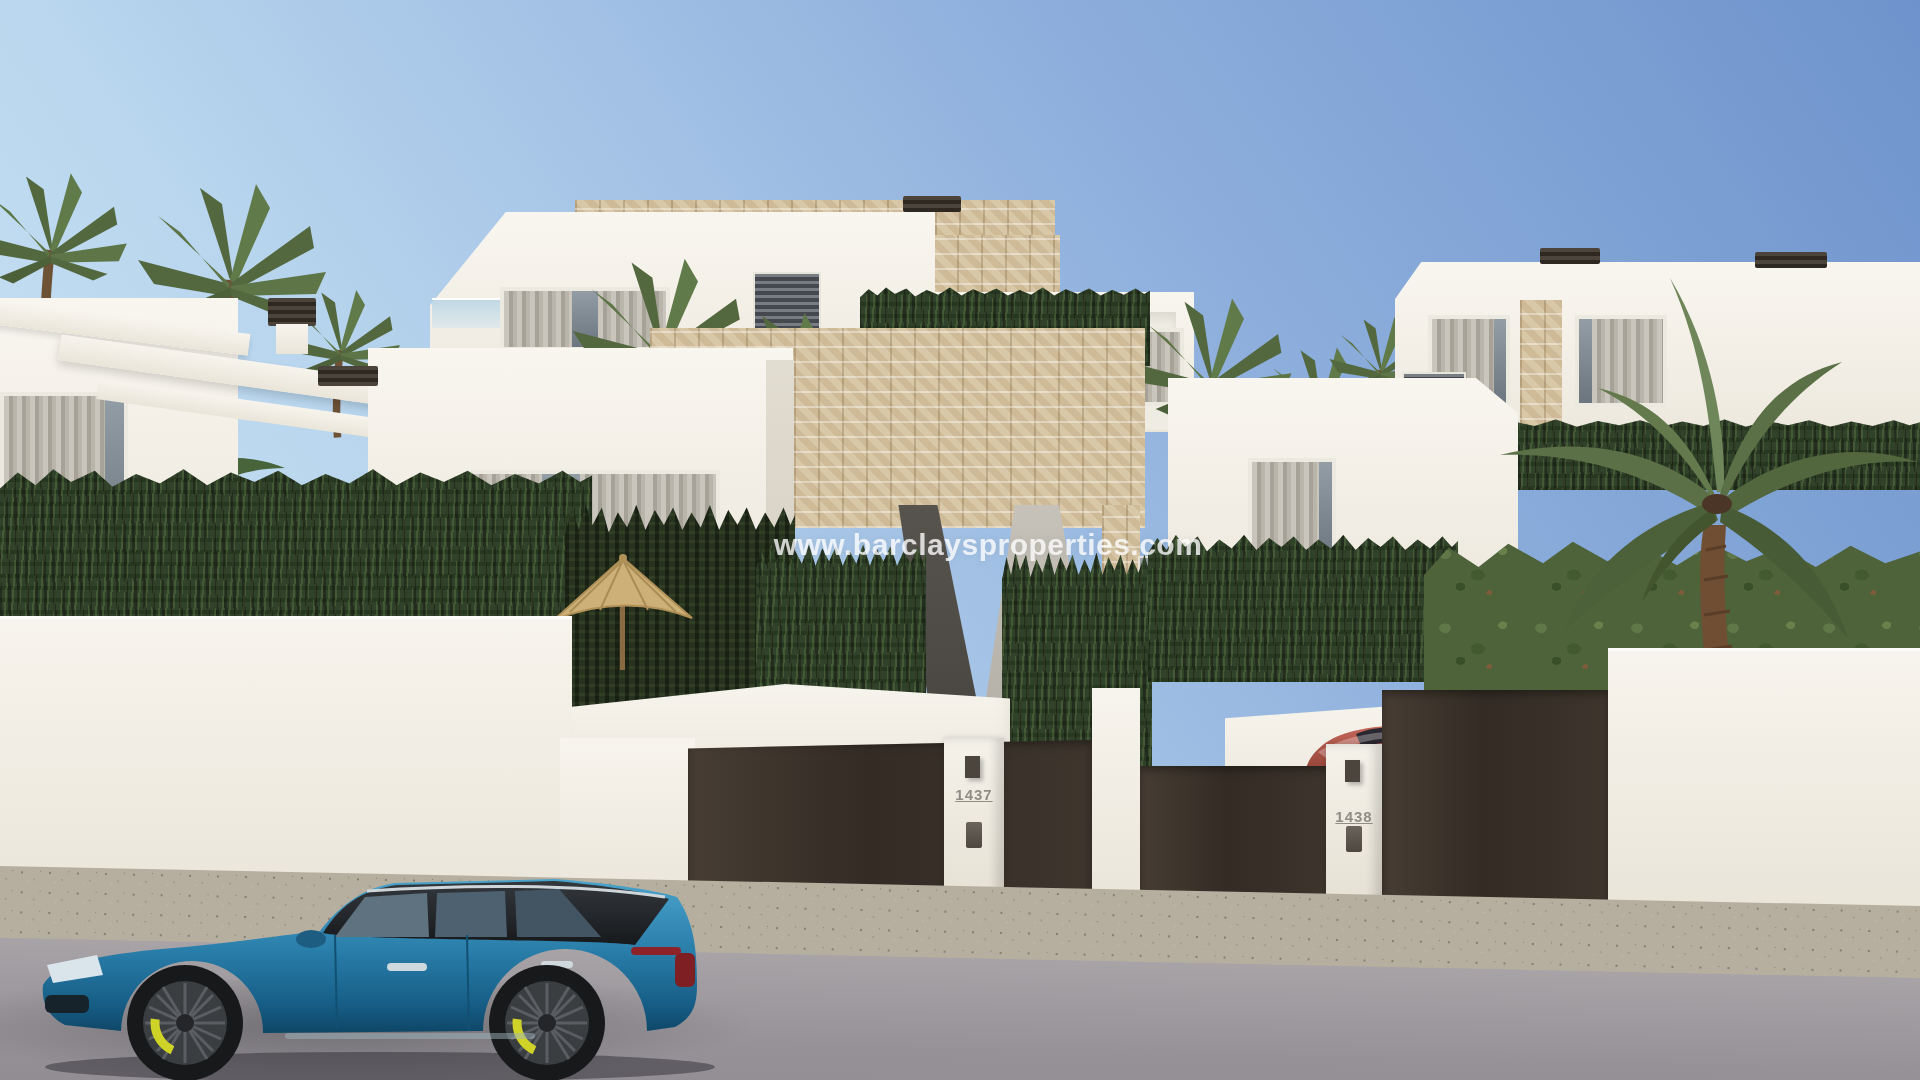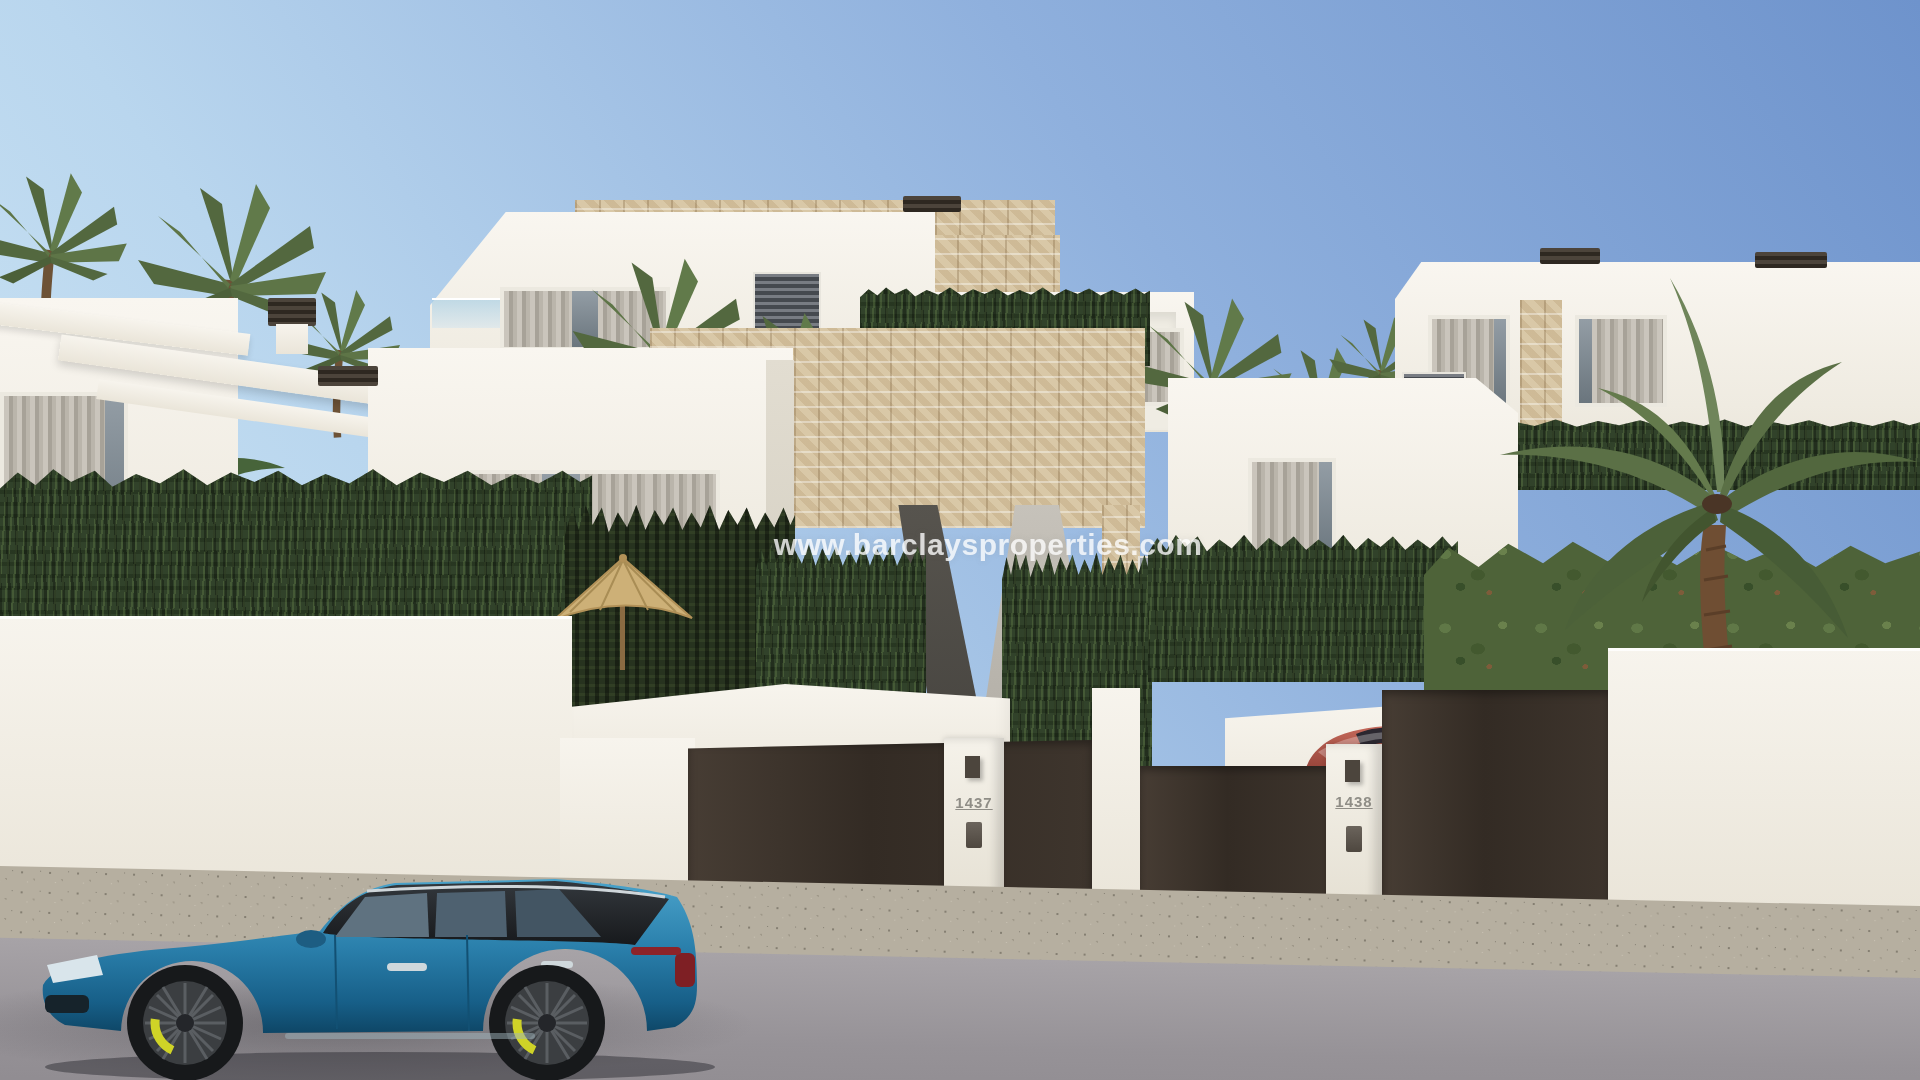--- a/index.html
+++ b/index.html
@@ -235,26 +235,26 @@
   <div class="abs white-br" style="left:0;top:616px;width:572px;height:292px;box-shadow:inset 0 3px 0 rgba(255,255,255,.8)"></div>
   <div class="abs white-br" style="left:560px;top:738px;width:135px;height:170px"></div>
   <div class="abs gate" style="left:688px;top:740px;width:404px;height:168px;clip-path:polygon(0 5%,100% 0,100% 100%,0 100%)"></div>
   <div class="abs white-br" style="left:1092px;top:688px;width:48px;height:220px"></div>
   <div class="abs gate" style="left:1140px;top:766px;width:194px;height:142px"></div>
   <div class="abs gate" style="left:1382px;top:690px;width:228px;height:218px"></div>
   <div class="abs white-br" style="left:1608px;top:648px;width:312px;height:260px;box-shadow:inset 0 3px 0 rgba(255,255,255,.8)"></div>
 
   <div class="abs pillar" style="left:944px;top:738px;width:60px;height:170px">
     <div class="abs slot" style="left:21px;top:18px;width:15px;height:22px"></div>
-    <div class="abs gnum" style="top:56px">1437</div>
+    <div class="abs gnum" style="top:48px">1437</div>
     <div class="abs intercom" style="left:22px;top:84px;width:16px;height:26px"></div>
   </div>
   <div class="abs pillar" style="left:1326px;top:744px;width:56px;height:164px">
     <div class="abs slot" style="left:19px;top:16px;width:15px;height:22px"></div>
-    <div class="abs gnum" style="top:49px">1438</div>
+    <div class="abs gnum" style="top:64px">1438</div>
     <div class="abs intercom" style="left:20px;top:82px;width:16px;height:26px"></div>
   </div>
 
   <div class="abs sidewalk" style="left:-40px;top:886px;width:2000px;height:92px;transform:rotate(1.2deg)"></div>
   <div class="abs road" style="left:-40px;top:958px;width:2000px;height:200px;transform:rotate(1.2deg)"></div>
   <div class="abs" style="left:0;top:980px;width:760px;height:100px;background:radial-gradient(ellipse at 45% 45%,rgba(25,25,30,.30),transparent 70%)"></div>
 
   <svg class="abs" style="left:35px;top:835px" width="680" height="250" viewBox="0 0 680 250">
     <defs>
       <linearGradient id="bg1" x1="0" y1="0" x2="0" y2="1">

